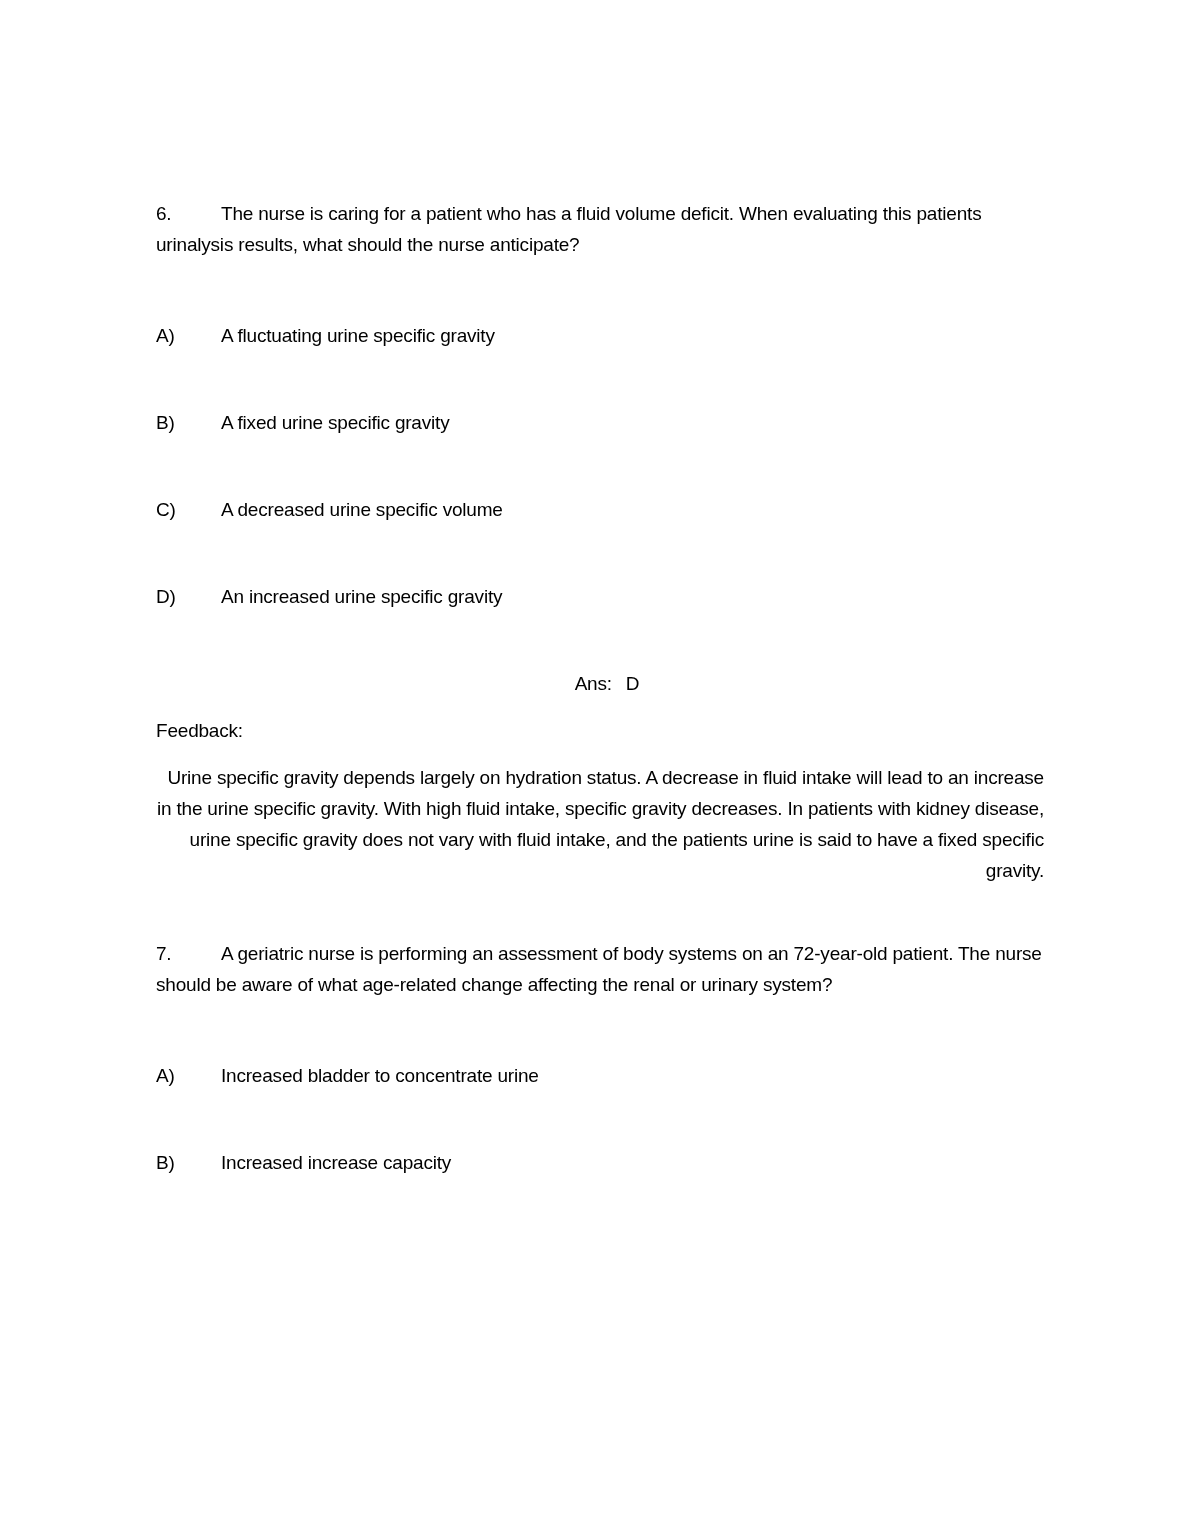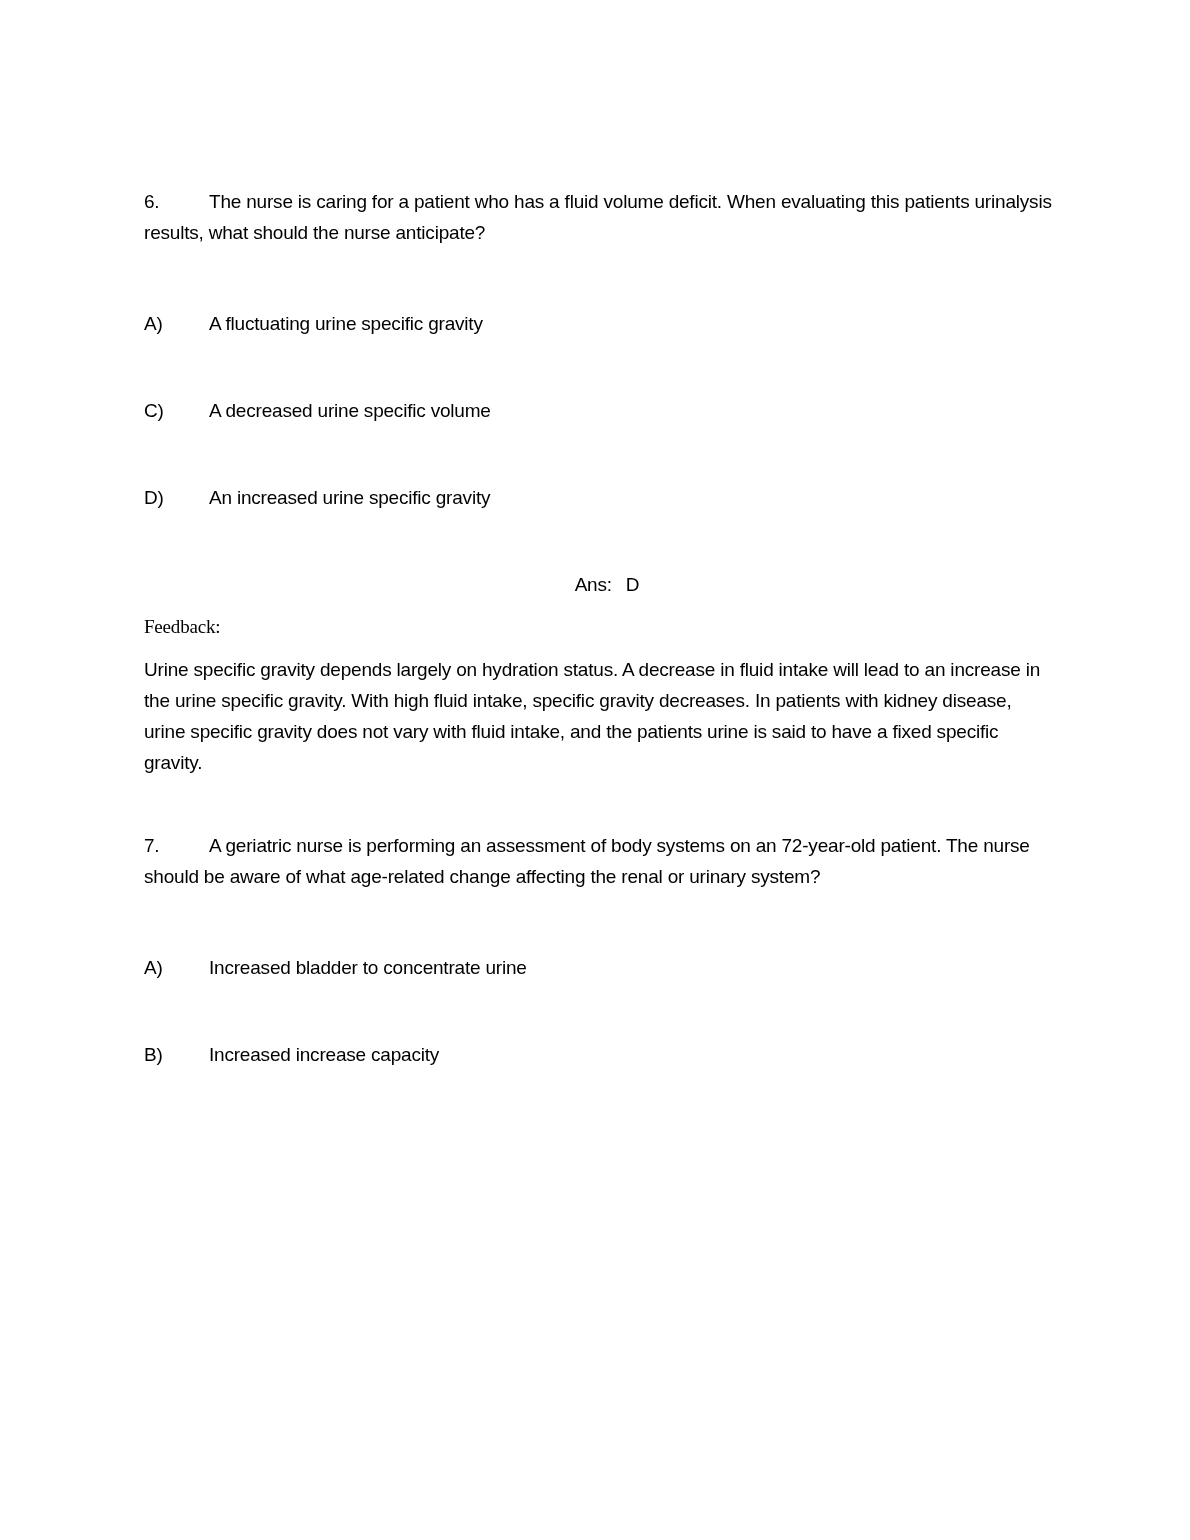--- a/index.html
+++ b/index.html
@@ -12,41 +12,42 @@
     height: 1540px;
     overflow: hidden;
     box-sizing: border-box;
     padding: 182px 130px 0 140px;
     font-family: "Liberation Sans", sans-serif;
     font-size: 19px;
     line-height: 31px;
     letter-spacing: -0.2px;
     color: #000000;
   }
-  .para { margin: 4px; }
+  .para { margin: 16px; }
   .tab-label {
     display: inline-block;
     width: 65px;
     vertical-align: top;
   }
   .question { margin-bottom: 60px; }
   .option   { margin-bottom: 56px; }
   .answer   { margin-bottom: 11px; text-align: center; }
-  .feedback-label { margin-bottom: 12px; font-family: Liberation Serif, serif; }
-  .feedback-body  { margin-bottom: 52px; }
+  .feedback-label { margin-bottom: 12px; }
+  .feedback-body  { margin-bottom: 52px; text-align: right; }
 </style>
 </head>
 <body>
 
 <div>
 
   <p class="para question"><span class="tab-label">6.</span><span>The nurse is caring for a patient who has a fluid volume deficit. When evaluating this patients urinalysis results, what should the nurse anticipate?</span></p>
 
   <p class="para option"><span class="tab-label">A)</span><span>A fluctuating urine specific gravity</span></p>
 
+  <p class="para option"><span class="tab-label">B)</span><span>A fixed urine specific gravity</span></p>
 
   <p class="para option"><span class="tab-label">C)</span><span>A decreased urine specific volume</span></p>
 
   <p class="para option"><span class="tab-label">D)</span><span>An increased urine specific gravity</span></p>
 
   <p class="para answer"><span class="tab-label">Ans:</span><span>D</span></p>
 
   <p class="para feedback-label">Feedback:</p>
 
   <p class="para feedback-body">Urine specific gravity depends largely on hydration status. A decrease in fluid intake will lead to an increase in the urine specific gravity. With high fluid intake, specific gravity decreases. In patients with kidney disease, urine specific gravity does not vary with fluid intake, and the patients urine is said to have a fixed specific gravity.</p>

